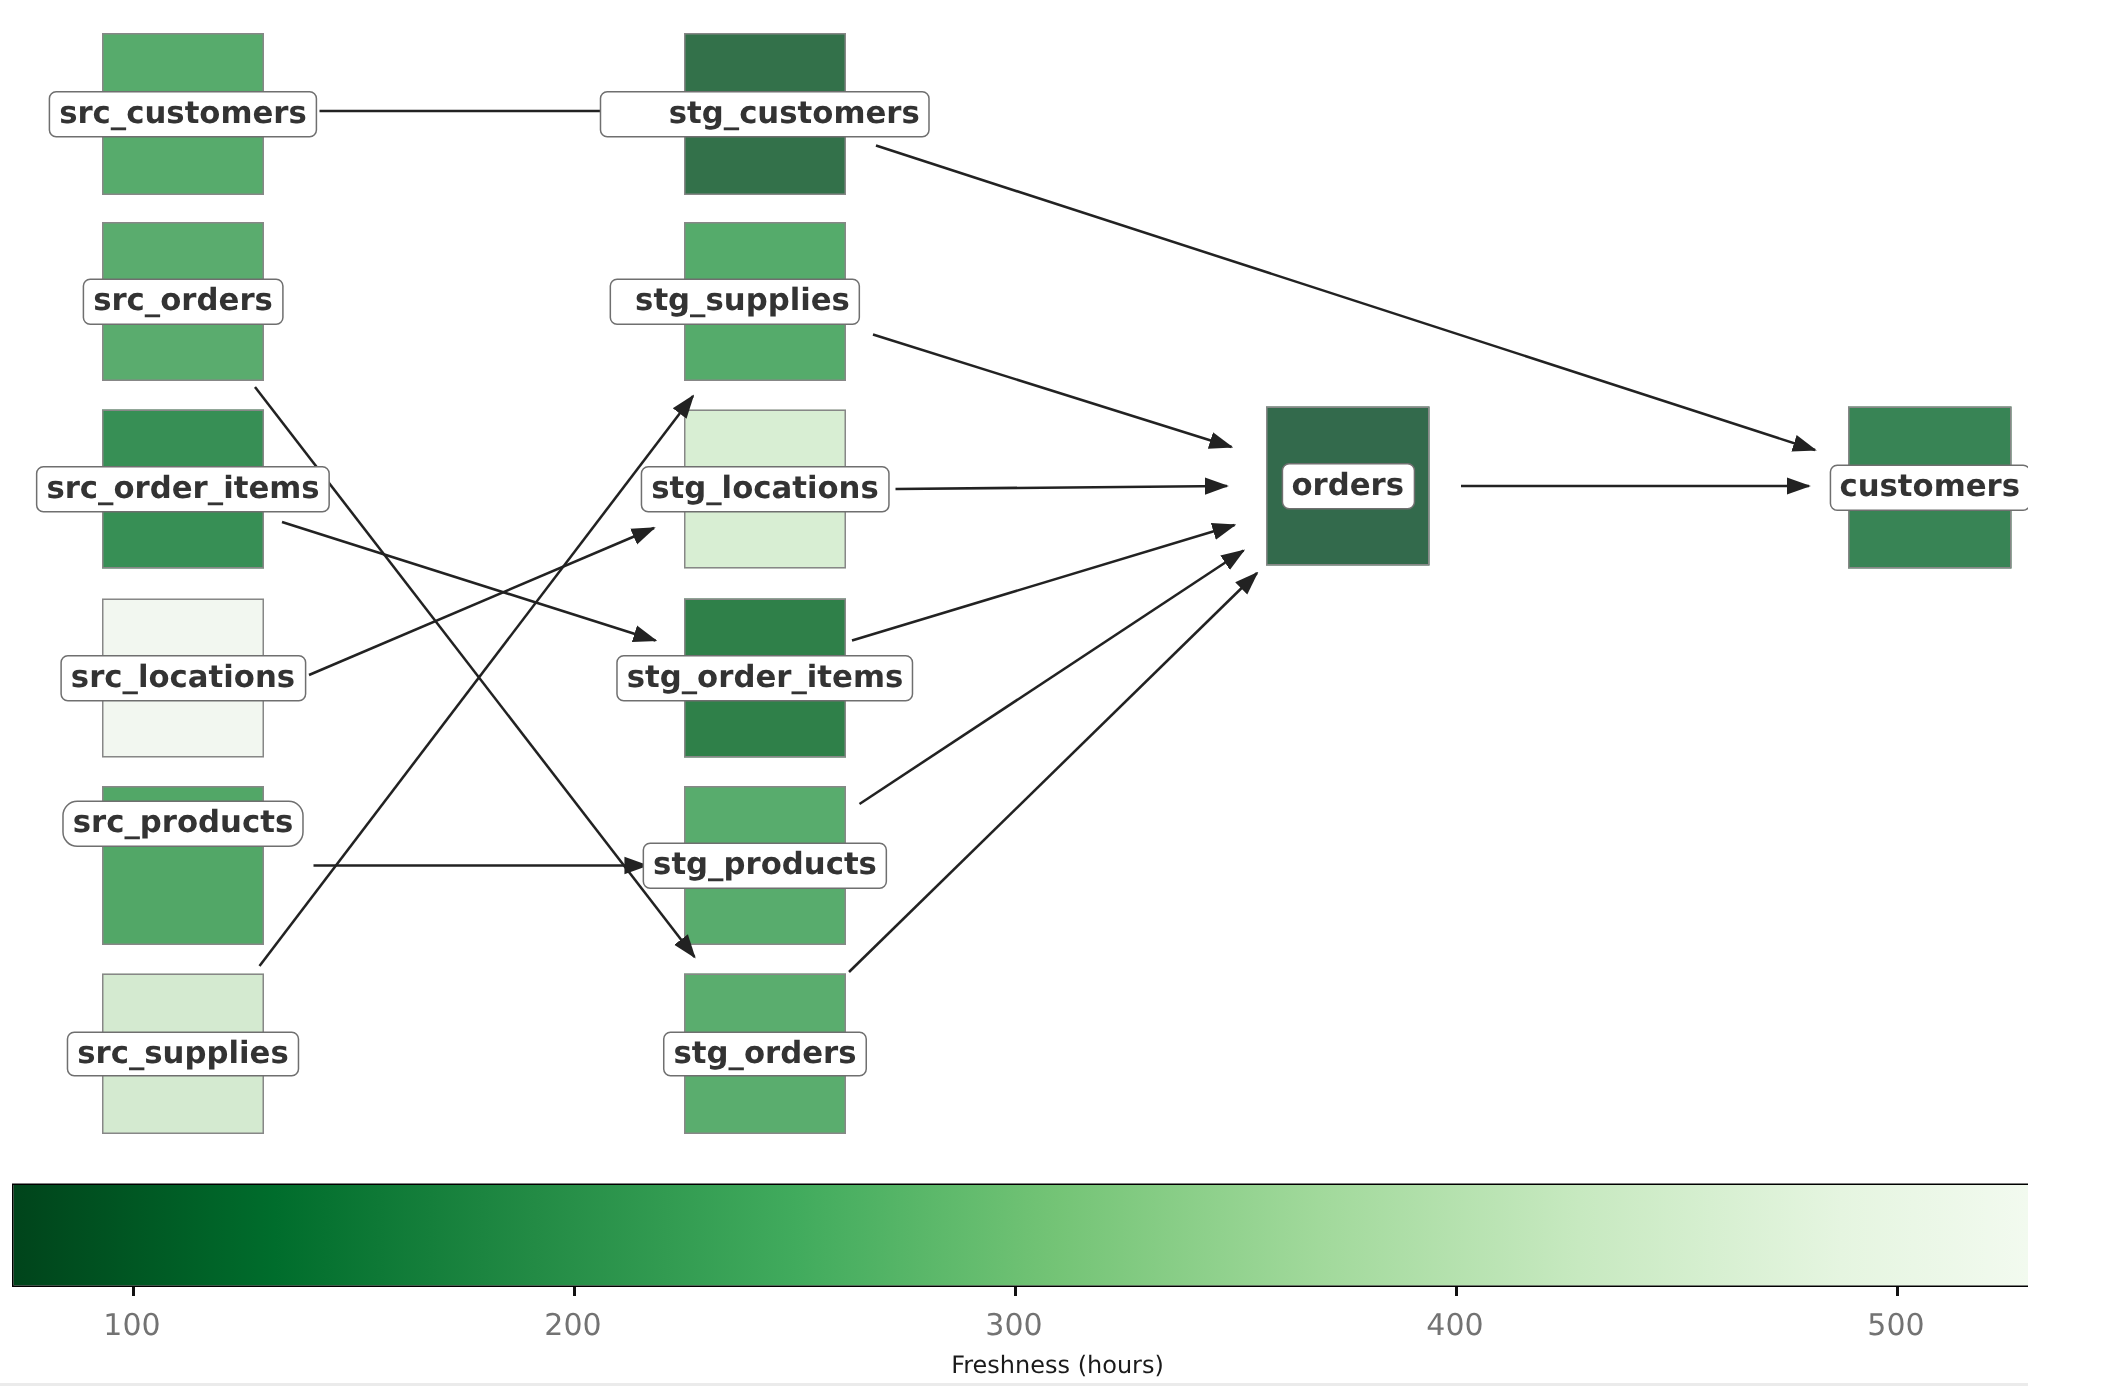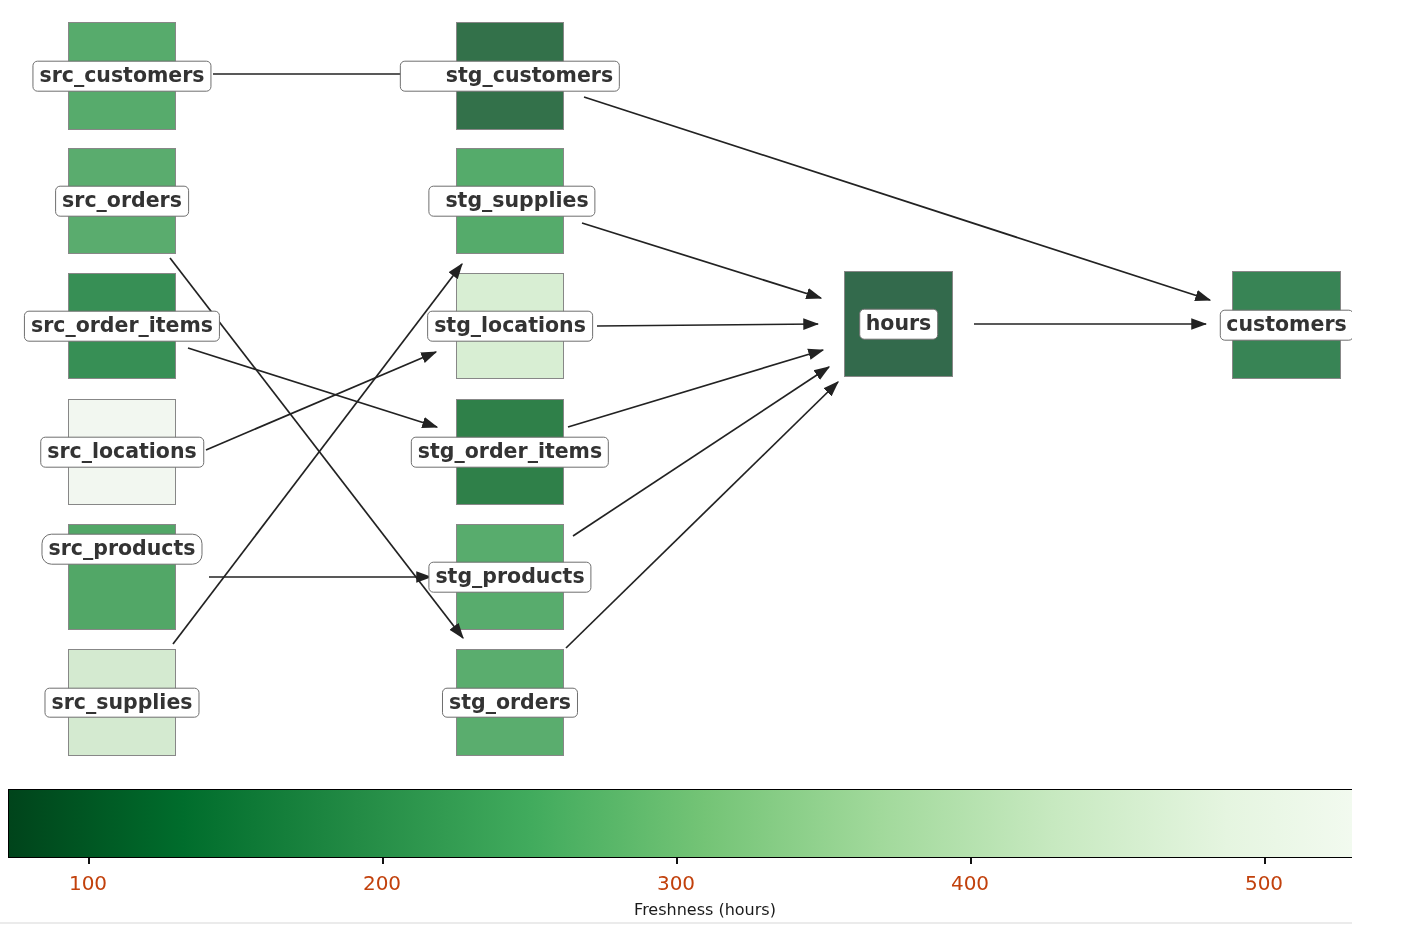--- a/index.html
+++ b/index.html
@@ -17,21 +17,21 @@
     background:#ffffff;border:1.5px solid #6f6f6f;border-radius:5px;
     padding:1px 6px 2px 6px;font-size:20.5px;font-weight:bold;color:#333333;
     white-space:nowrap;line-height:1.25;
   }
   #colorbar-area{position:absolute;left:0;top:0;width:1410px;height:926px;z-index:4;pointer-events:none;}
   #cbar{
     position:absolute;border:1.3px solid #000000;box-sizing:border-box;
   }
   .cbar-tick{position:absolute;width:1.6px;height:6px;background:#111111;}
   .cbar-tick-label{
-    position:absolute;transform:translateX(-50%);font-size:20px;color:#c2410c;white-space:nowrap;
+    position:absolute;transform:translateX(-50%);font-size:20px;color:#737373;white-space:nowrap;
   }
   #cbar-label{
     position:absolute;transform:translateX(-50%);font-size:16px;color:#1a1a1a;white-space:nowrap;
   }
   #bottom-line{position:absolute;left:0;width:1410px;height:2px;background:#ebebeb;}
 </style>
 </head>
 <body>
 
 <div id="figure">
@@ -73,26 +73,26 @@
         <line x1="974" y1="324" x2="1206" y2="324" stroke="#222222" stroke-width="1.7" marker-end="url(#arrow)"></line>
       </svg>
     <div id="labels">
         <div class="node-label" style="left: 122px; top: 76px;">src_customers</div>
         <div class="node-label" style="left: 122px; top: 201px;">src_orders</div>
         <div class="node-label" style="left: 122px; top: 326px;">src_order_items</div>
         <div class="node-label" style="left: 122px; top: 452px;">src_locations</div>
         <div class="node-label" style="left: 122px; top: 549px; border-radius: 10px;">src_products</div>
         <div class="node-label" style="left: 122px; top: 702.5px;">src_supplies</div>
         <div class="node-label" style="left: 510px; top: 76px; padding-left: 45px;">stg_customers</div>
-        <div class="node-label" style="left: 512px; top: 201px; padding-left: 16px;">stg_supplies</div>
+        <div class="node-label" style="left: 490px; top: 201px; padding-left: 16px;">stg_supplies</div>
         <div class="node-label" style="left: 510px; top: 326px;">stg_locations</div>
         <div class="node-label" style="left: 510px; top: 452px;">stg_order_items</div>
         <div class="node-label" style="left: 510px; top: 577px;">stg_products</div>
         <div class="node-label" style="left: 510px; top: 702.5px;">stg_orders</div>
-        <div class="node-label" style="left: 898.5px; top: 324px;">hours</div>
+        <div class="node-label" style="left: 898.5px; top: 324px;">orders</div>
         <div class="node-label" style="left: 1286.5px; top: 325px;">customers</div>
       </div>
   </div>
 
   <div id="colorbar-area">
     <div id="cbar" style="left: 8px; top: 789px; width: 1394px; height: 69px; background: linear-gradient(to right, rgb(0, 68, 27), rgb(0, 109, 44), rgb(35, 139, 69), rgb(65, 171, 93), rgb(116, 196, 118), rgb(161, 217, 155), rgb(199, 233, 192), rgb(229, 245, 224), rgb(247, 252, 245));"></div>
     <div id="cbar-ticks">
         <div class="cbar-tick" style="left: 88px; top: 858px;"></div>
         <div class="cbar-tick-label" style="left: 88px; top: 871px;">100</div>
         <div class="cbar-tick" style="left: 382px; top: 858px;"></div>

